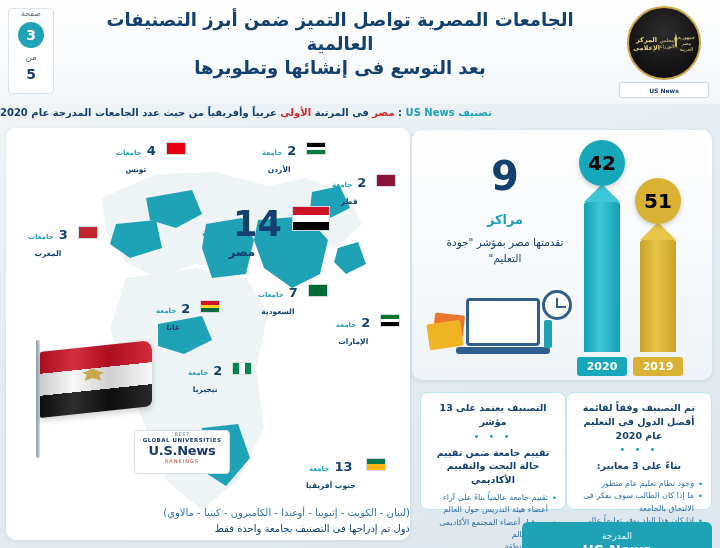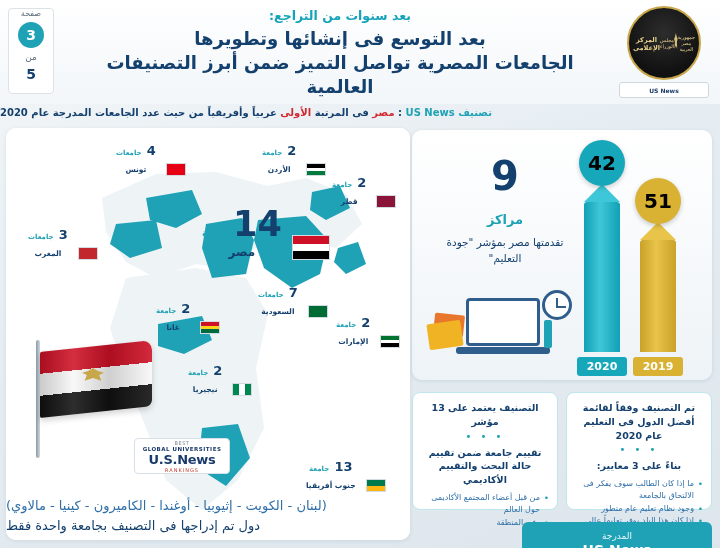--- a/index.html
+++ b/index.html
@@ -157,41 +157,41 @@
   }
   .info-box .dots { text-align: center; color: #1fa2b5; font-size: 10px; letter-spacing: 3px; margin: 2px 0 4px; }
   .info-box ul { list-style: none; margin-top: 5px; }
   .info-box li {
     color: #2f6fa8; font-size: 8px; line-height: 1.55; padding-right: 9px; position: relative;
   }
   .info-box li::before {
     content: "•"; position: absolute; right: 0; color: #1fa2b5; font-size: 9px;
   }
   #box-right { right: 0; width: 146px; }
-  #box-left { right: 154px; width: 146px; }
+  #box-left { right: 146px; width: 146px; }
 
   
   .source-box {
     position: absolute; top: 392px; right: 0; width: 190px; height: 44px;
     background: #1fa2b5; border-radius: 6px; color: #fff;
     display: flex; flex-direction: column; align-items: center; justify-content: center;
   }
   .source-box .s-lbl { font-size: 9px; opacity: .92; }
   .source-box .s-val { font-size: 14px; font-weight: bold; margin-top: 1px; }
 
   
   .map-area {
     position: absolute; top: 128px; left: 6px; width: 404px; height: 412px;
     background: #ffffff; border-radius: 10px; overflow: hidden;
     box-shadow: 0 1px 4px rgba(20,64,110,.10);
   }
   .map-svg { position: absolute; inset: 0; }
 
   .tag {
-    position: absolute; display: flex; align-items: flex-end; gap: 10px;
+    position: absolute; display: flex; align-items: flex-start; gap: 10px;
   }
   .tag .flag {
     width: 20px; height: 13px; border: 1px solid #d3dbe1; flex: 0 0 auto;
   }
   .tag .txt { line-height: 1.05; text-align: center; }
   .tag .n { color: #14406e; font-weight: bold; font-size: 13px; }
   .tag .u { color: #1fa2b5; font-size: 7px; font-weight: bold; }
   .tag .c { color: #14406e; font-size: 7.5px; font-weight: bold; }
 
   .tag.big .n { font-size: 35px; }
@@ -223,32 +223,32 @@
   }
   .wave-cloth::after {
     content:""; position:absolute; inset:0;
     background: linear-gradient(90deg, rgba(0,0,0,.18), rgba(255,255,255,.12) 30%, rgba(0,0,0,.16) 62%, rgba(255,255,255,.10));
   }
   .wave-eagle { position: absolute; left: 50px; top: 28px; width: 22px; height: 16px; background: #c8a64a;
     clip-path: polygon(50% 0%, 72% 18%, 100% 30%, 78% 44%, 88% 80%, 50% 62%, 12% 80%, 22% 44%, 0% 30%, 28% 18%); }
 
   
   .usnews-badge {
-    position: absolute; left: 128px; bottom: 66px; width: 96px; height: 36px;
+    position: absolute; left: 128px; bottom: 66px; width: 96px; height: 44px;
     background: #ffffff; border: 1px solid #d7e0e6; border-radius: 4px;
-    display: flex; flex-direction: column; align-items: center; justify-content: flex-end;
+    display: flex; flex-direction: column; align-items: center; justify-content: flex-start;
   }
   .usnews-badge .b1 { font-size: 5px; color: #7c8893; letter-spacing: .5px; }
   .usnews-badge .b2 { font-size: 5.5px; color: #1a3b6b; font-weight: bold; letter-spacing: .5px; }
   .usnews-badge .b3 { font-size: 13px; color: #1a3b6b; font-weight: bold; letter-spacing: -.3px; }
   .usnews-badge .b4 { font-size: 5px; color: #c0392b; letter-spacing: 1px; }
 
   .map-footnote {
     position: absolute; left: 0; right: 0; bottom: 4px;
-    text-align: left; color: #2f6fa8; font-size: 13px; line-height: 1.55;
+    text-align: right; color: #2f6fa8; font-size: 10px; line-height: 1.55;
   }
   .map-footnote .line2 { color: #14406e; }
 </style>
 </head>
 <body>
 
 <div id="infographic">
 
   <div class="header">
 
@@ -256,23 +256,22 @@
       <div class="emblem-circle">
         <span>جمهورية مصر العربية</span>
         <span class="emblem-eagle"></span>
         <span>مجلس الوزراء</span>
         <span class="emblem-name">المركز الإعلامي</span>
       </div>
       <div class="emblem-ticker">US News</div>
     </div>
 
     <div class="title-block">
-      <div class="pre-title">بعد سنوات من التراجع:</div>
+      <div class="main-title">الجامعات المصرية تواصل التميز ضمن أبرز التصنيفات العالمية</div>
       <div class="main-title">بعد التوسع فى إنشائها وتطويرها</div>
-      <div class="main-title">الجامعات المصرية تواصل التميز ضمن أبرز التصنيفات العالمية</div>
     </div>
 
     <div class="page-badge">
       <span class="lbl">صفحة</span>
       <span class="num-circle">3</span>
       <span class="sep">من</span>
       <span class="total">5</span>
     </div>
   </div>
 
@@ -320,31 +319,32 @@
         <span class="dv-pen"></span>
         <span class="dv-clock"></span>
       </div>
     </div>
 
     <div class="info-box" id="box-right">
       <h4>تم التصنيف وفقاً لقائمة أفضل الدول فى التعليم عام 2020</h4>
       <div class="dots">• • •</div>
       <h4>بناءً على 3 معايير:</h4>
       <ul>
+        <li>وجود نظام تعليم عام متطور</li>
         <li>ما إذا كان الطالب سوف يفكر فى الالتحاق بالجامعة</li>
-        <li>وجود نظام تعليم عام متطور</li>
         <li>إذا كان هذا البلد يوفر تعليماً عالى الجودة</li>
       </ul>
     </div>
 
     <div class="info-box" id="box-left">
       <h4>التصنيف يعتمد على 13 مؤشر</h4>
       <div class="dots">• • •</div>
       <h4>تقييم جامعة ضمن تقييم حالة البحث والتقييم الأكاديمي</h4>
       <ul>
+        <li>تقييم جامعة عالمياً بناءً على آراء أعضاء هيئة التدريس حول العالم</li>
         <li>من قبل أعضاء المجتمع الأكاديمى حول العالم</li>
         <li>وفى المنطقة</li>
       </ul>
     </div>
 
     <div class="source-box">
       <span class="s-lbl">المدرجة</span>
       <span class="s-val">US News</span>
     </div>
 

